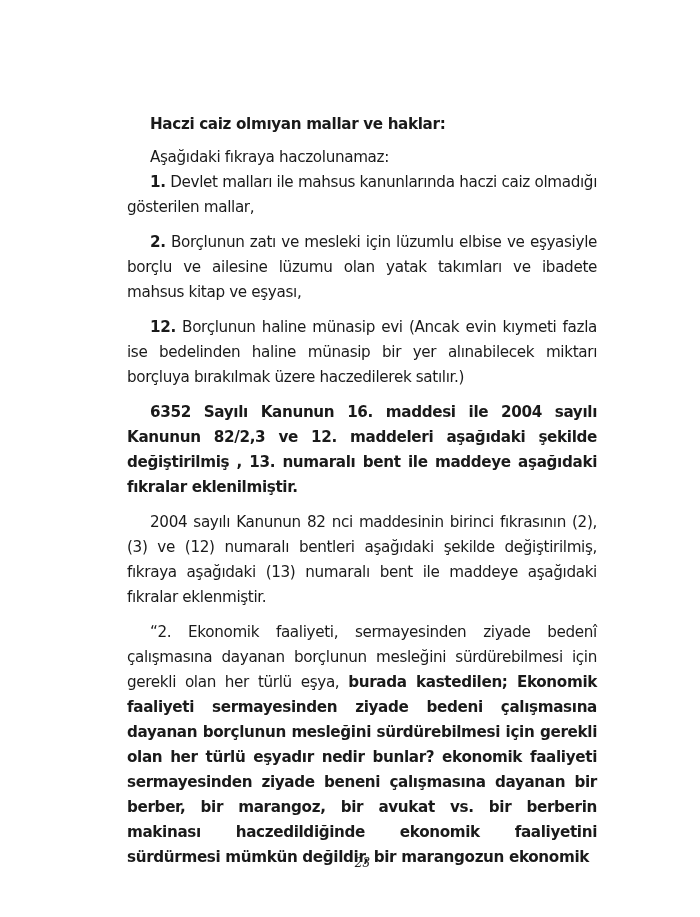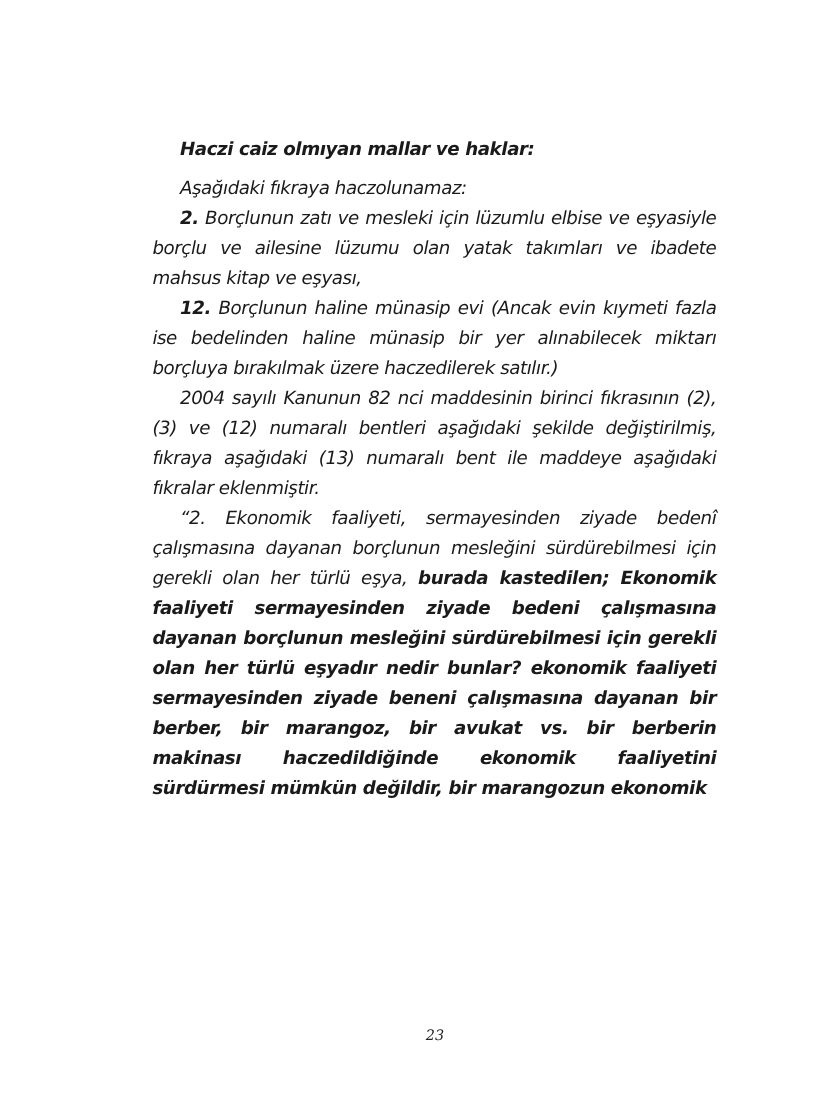--- a/index.html
+++ b/index.html
@@ -1,38 +1,40 @@
 <!DOCTYPE html>
 <html><head>
 <meta charset="utf-8">
 <style>
   html, body { margin:0; padding:0; }
   body { width:700px; height:917px; background:#ffffff; position:relative; overflow:hidden;
          font-family:"DejaVu Sans", sans-serif; color:#1a1a1a; }
   .page { position:absolute; left:127px; top:112px; width:470px; }
   .line-block { font-size:15.2px; line-height:25px; letter-spacing:-0.35px; }
-  .it { font-style:italic; }
+  .it { }
   .b { font-weight:bold; }
   p { margin:0; text-align:justify; text-indent:23px; }
   .h { margin-bottom:8px; }
-  .gap { margin-top:0; }
+  .gap { margin-top:10px; }
   .page-num { position:absolute; top:856px; left:0; width:725px; text-align:center;
               font-family:"DejaVu Serif", serif; font-style:italic; font-size:12px; color:#222; }
 </style>
 </head>
 <body>
 
 <div class="page line-block">
   <p class="it b h">Haczi caiz olmıyan mallar ve haklar:</p>
   <p class="it">Aşağıdaki fıkraya haczolunamaz:</p>
 
+  <p class="it"><span class="b">1.</span><span> Devlet malları ile mahsus kanunlarında haczi caiz olmadığı gösterilen mallar,</span></p>
 
   <p class="it gap"><span class="b">2.</span><span> Borçlunun zatı ve mesleki için lüzumlu elbise ve eşyasiyle borçlu ve ailesine lüzumu olan yatak takımları ve ibadete mahsus kitap ve eşyası,</span></p>
 
   <p class="it gap"><span class="b">12.</span><span> Borçlunun haline münasip evi (Ancak evin kıymeti fazla ise bedelinden haline münasip bir yer alınabilecek miktarı borçluya bırakılmak üzere haczedilerek satılır.)</span></p>
 
+  <p class="it b gap">6352 Sayılı Kanunun 16. maddesi ile 2004 sayılı Kanunun 82/2,3 ve 12. maddeleri  aşağıdaki şekilde değiştirilmiş , 13. numaralı bent ile maddeye aşağıdaki fıkralar eklenilmiştir.</p>
 
   <p class="it gap">2004 sayılı Kanunun 82 nci maddesinin birinci fıkrasının (2), (3) ve (12) numaralı bentleri aşağıdaki şekilde değiştirilmiş, fıkraya aşağıdaki (13) numaralı bent ile maddeye aşağıdaki fıkralar eklenmiştir.</p>
 
   <p class="it gap"><span>“2. Ekonomik faaliyeti, sermayesinden ziyade bedenî çalışmasına dayanan borçlunun mesleğini sürdürebilmesi için gerekli olan her türlü eşya, </span><span class="b">burada kastedilen; Ekonomik faaliyeti sermayesinden ziyade bedeni çalışmasına dayanan borçlunun mesleğini sürdürebilmesi için gerekli olan her türlü eşyadır nedir bunlar? ekonomik faaliyeti sermayesinden ziyade beneni çalışmasına dayanan bir berber, bir marangoz, bir avukat  vs. bir berberin makinası haczedildiğinde ekonomik faaliyetini sürdürmesi mümkün değildir, bir marangozun ekonomik</span></p>
 </div>
 
 <div class="page-num">23</div>
 
 </body></html>

